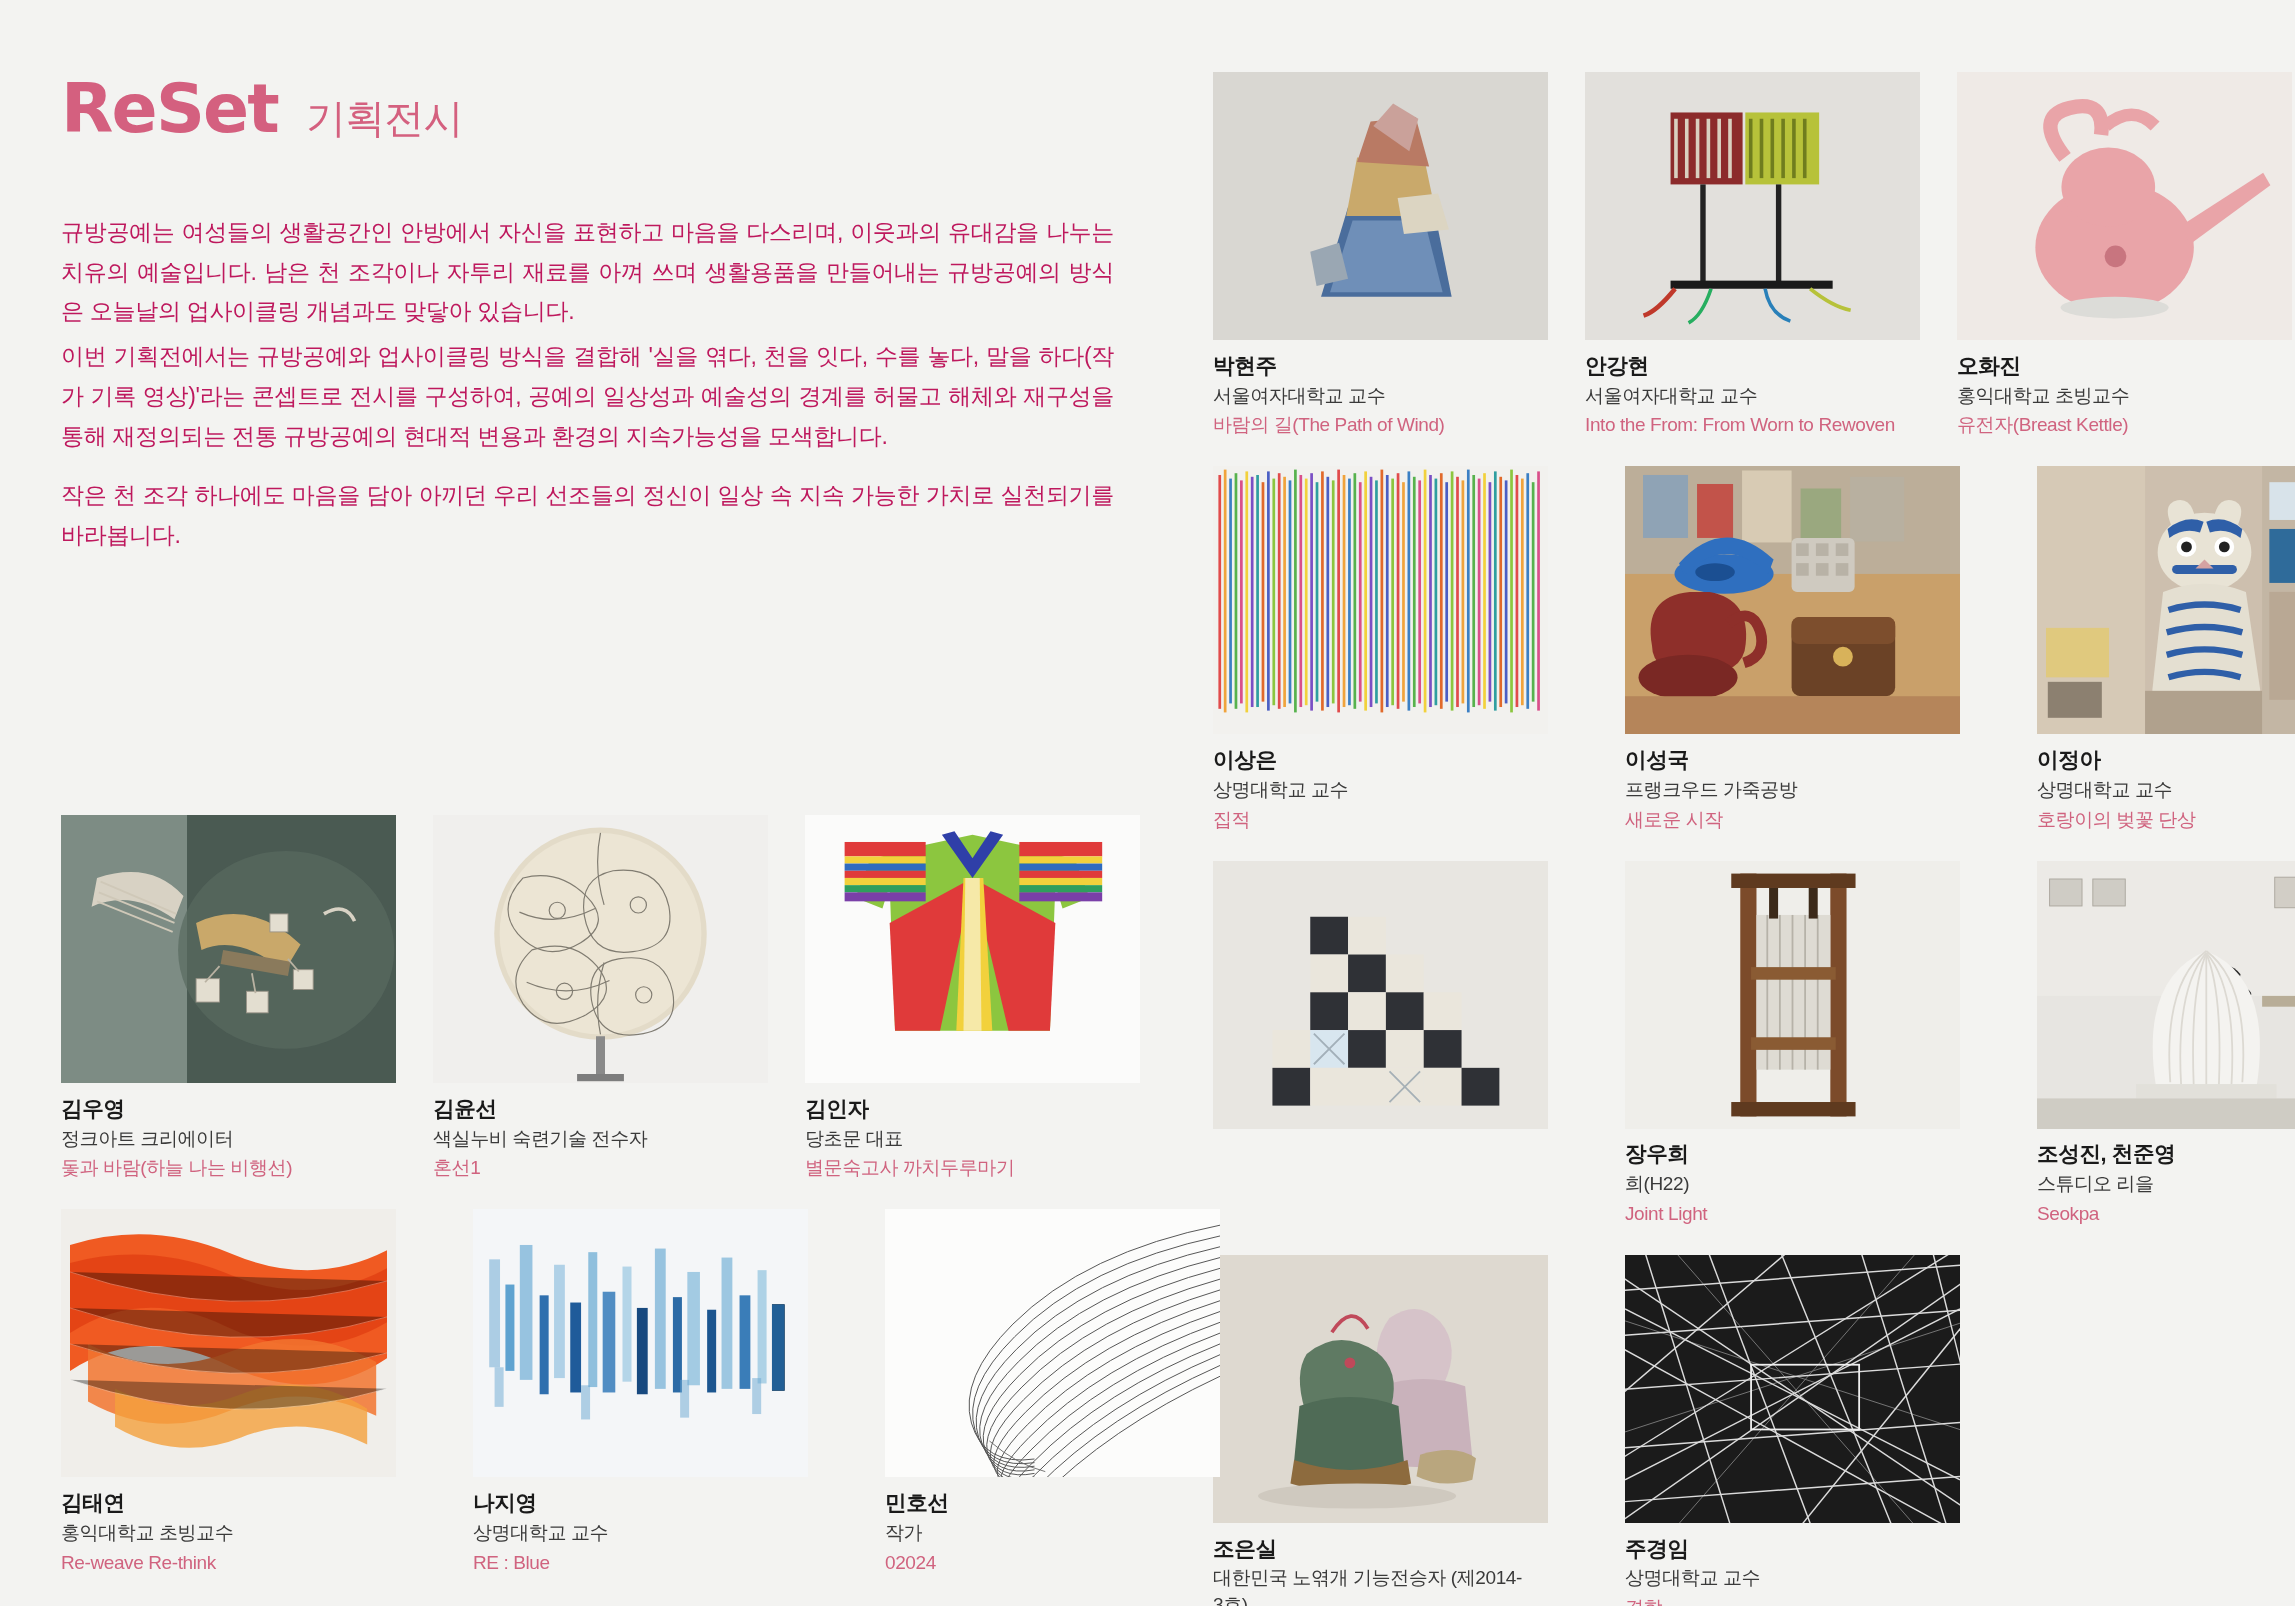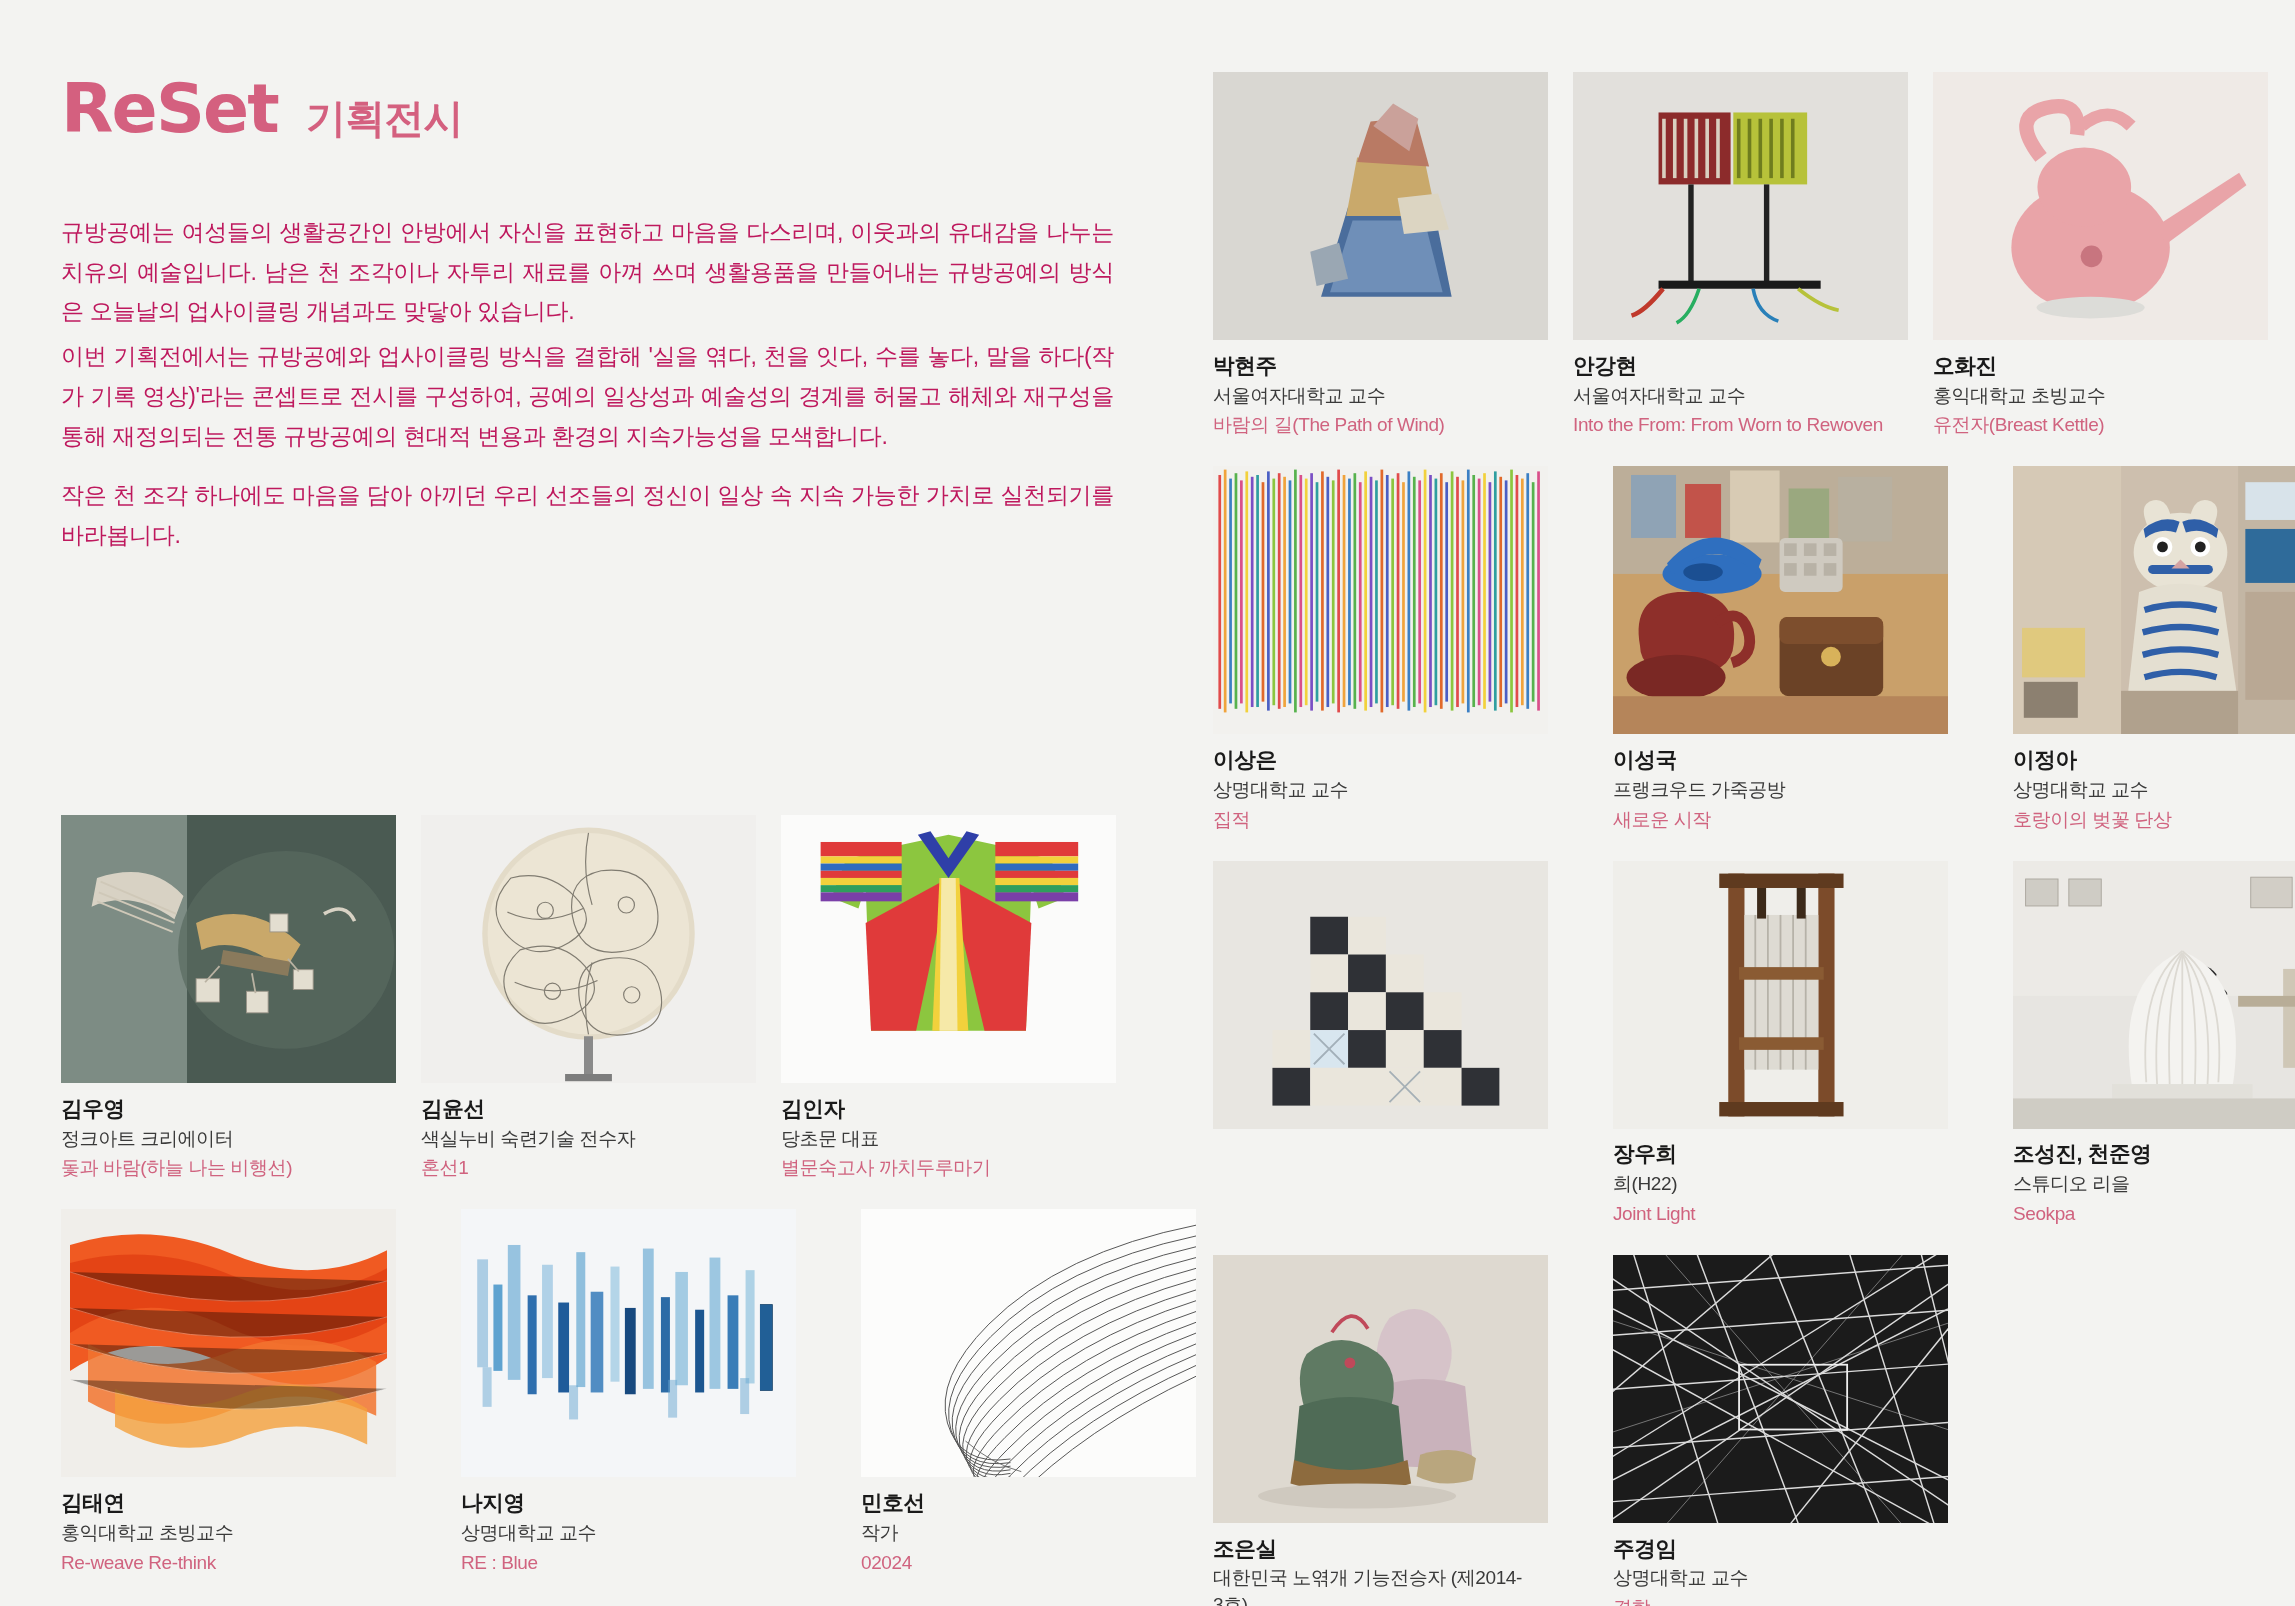--- a/index.html
+++ b/index.html
@@ -18,21 +18,21 @@
   .logo-main{
     font-family:"DejaVu Sans",sans-serif;
     font-weight:bold;
     font-size:68px;
     color:#d4607f;
     letter-spacing:-1.8px;
     line-height:1;
   }
   .logo-sub{
     font-size:40px;
-    font-weight:bold;
+    font-weight:normal;
     color:#d4607f;
     line-height:1;
     padding-bottom:5.4px;
     letter-spacing:-0.9px;
     margin-top:44px;
   }
   .intro-body{margin-top:70px;}
   .intro-p{
     font-size:23px;
     line-height:1.72;
@@ -42,21 +42,21 @@
     letter-spacing:-0.3px;
   }
   .intro-p.last{margin-top:20px;}
 
   
   .grid-right{position:absolute;left:1213px;top:72px;}
   .grid-left{position:absolute;left:61px;top:815px;}
 
   .row{display:flex;}
   .card{width:318px;}
-  .card + .card{margin-left:14px;padding-left:28px;}
+  .card + .card{margin-left:26px;padding-left:28px;}
   .row + .row{margin-top:27px;gap:40px;}
 
   .thumb{
     width:335px;height:268px;
     overflow:hidden;
     position:relative;
     background:#ddd;
   }
   .thumb svg{display:block;width:100%;height:100%;}
   .caption{padding-top:10.8px;}

